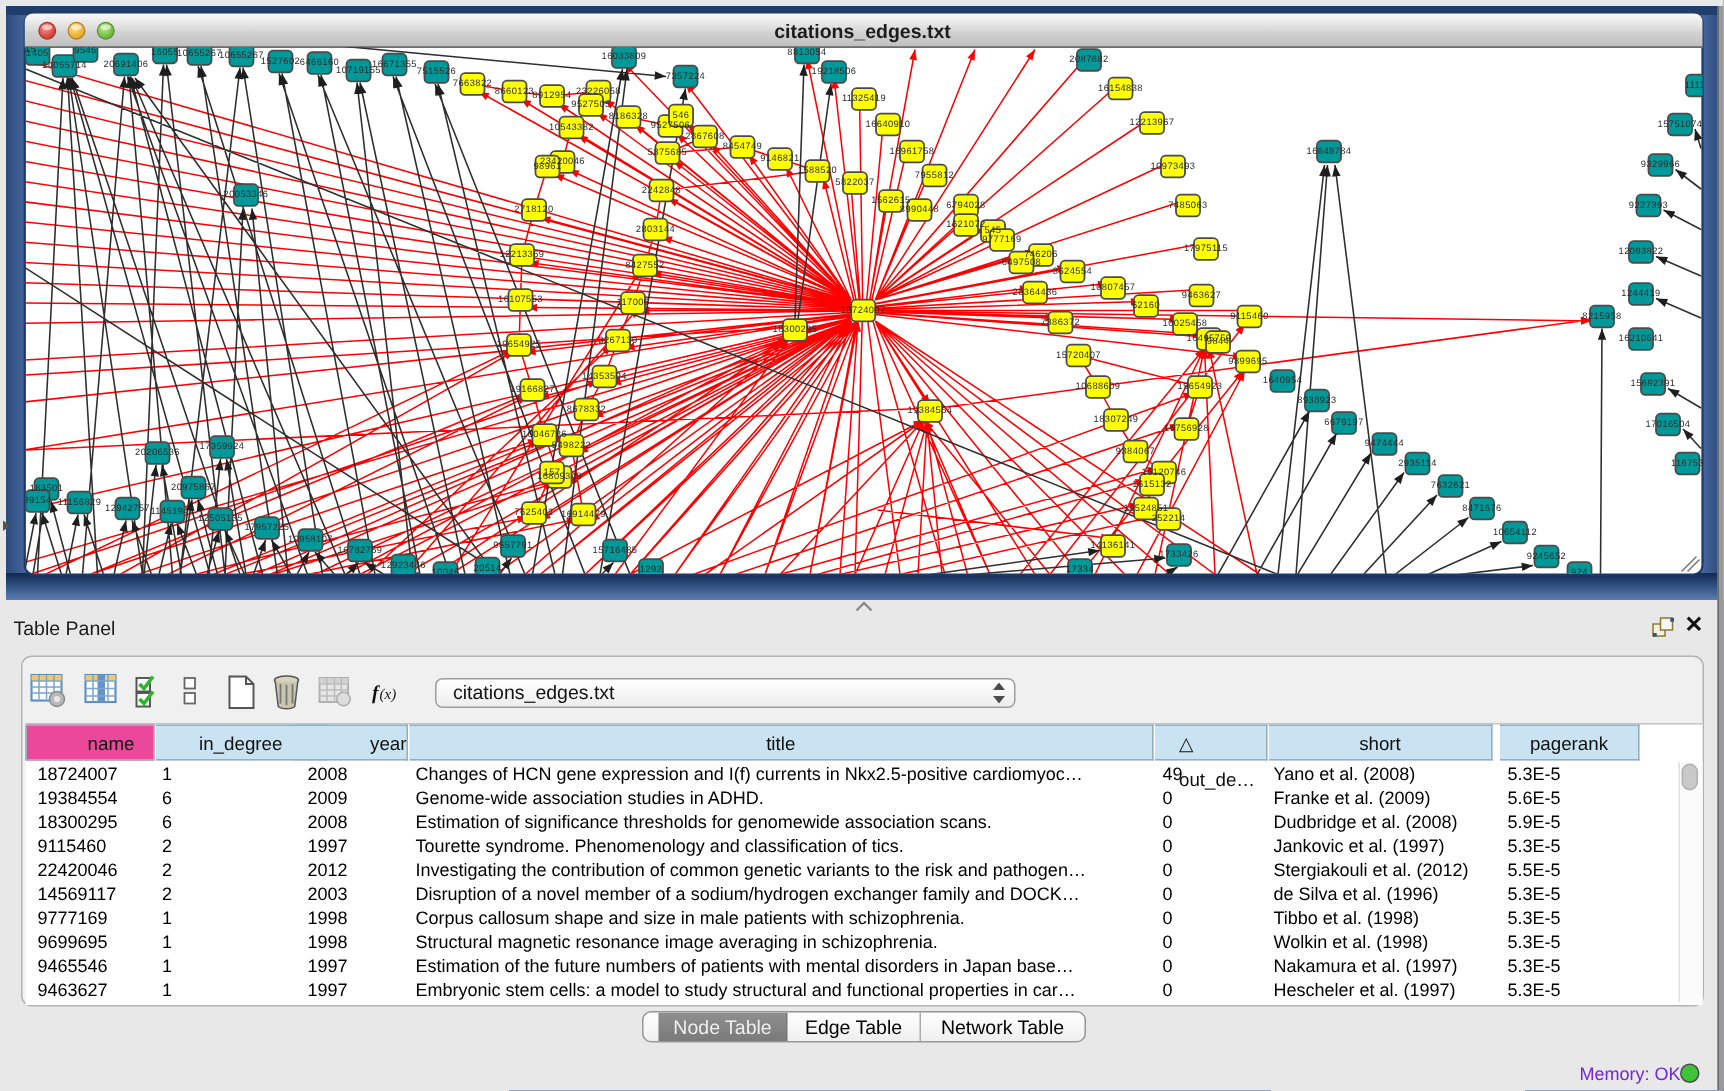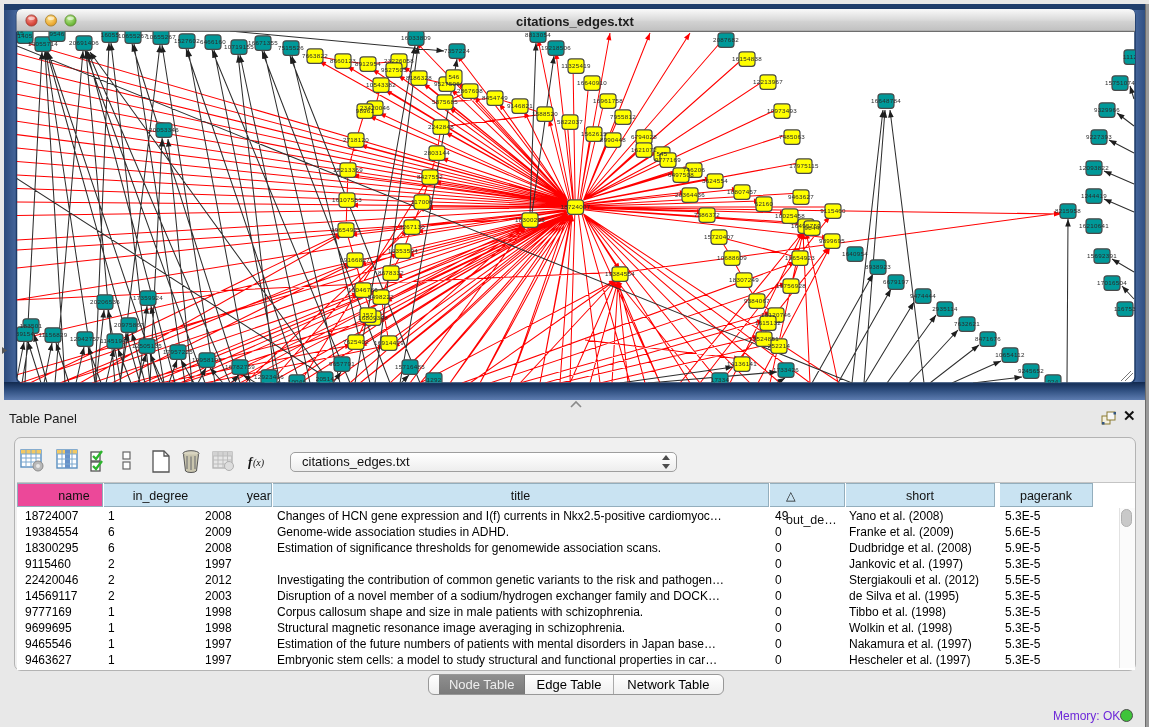--- a/index.html
+++ b/index.html
@@ -490,40 +490,41 @@
     <span class="c3">2008</span>
     <span class="c4">Estimation of significance thresholds for genomewide association scans.</span>
     <span class="c5">0</span>
     <span class="c6">Dudbridge et al. (2008)</span>
     <span class="c7">5.9E-5</span>
   </div>
 <div class="tr" style="top:556px">
     <span class="c1">9115460</span>
     <span class="c2">2</span>
     <span class="c3">1997</span>
+    <span class="c4">Tourette syndrome. Phenomenology and classification of tics.</span>
     <span class="c5">0</span>
     <span class="c6">Jankovic et al. (1997)</span>
     <span class="c7">5.3E-5</span>
   </div>
 <div class="tr" style="top:572px">
     <span class="c1">22420046</span>
     <span class="c2">2</span>
     <span class="c3">2012</span>
     <span class="c4">Investigating the contribution of common genetic variants to the risk and pathogen…</span>
     <span class="c5">0</span>
     <span class="c6">Stergiakouli et al. (2012)</span>
     <span class="c7">5.5E-5</span>
   </div>
 <div class="tr" style="top:588px">
     <span class="c1">14569117</span>
     <span class="c2">2</span>
     <span class="c3">2003</span>
     <span class="c4">Disruption of a novel member of a sodium/hydrogen exchanger family and DOCK…</span>
     <span class="c5">0</span>
-    <span class="c6">de Silva et al. (1995)</span>
+    <span class="c6">de Silva et al. (1996)</span>
     <span class="c7">5.3E-5</span>
   </div>
 <div class="tr" style="top:604px">
     <span class="c1">9777169</span>
     <span class="c2">1</span>
     <span class="c3">1998</span>
     <span class="c4">Corpus callosum shape and size in male patients with schizophrenia.</span>
     <span class="c5">0</span>
     <span class="c6">Tibbo et al. (1998)</span>
     <span class="c7">5.3E-5</span>

